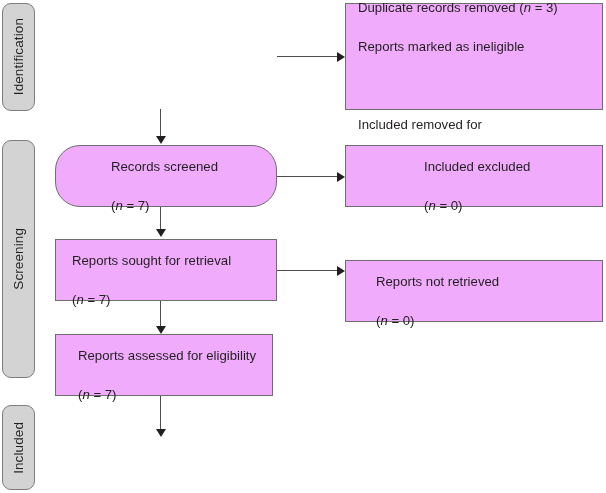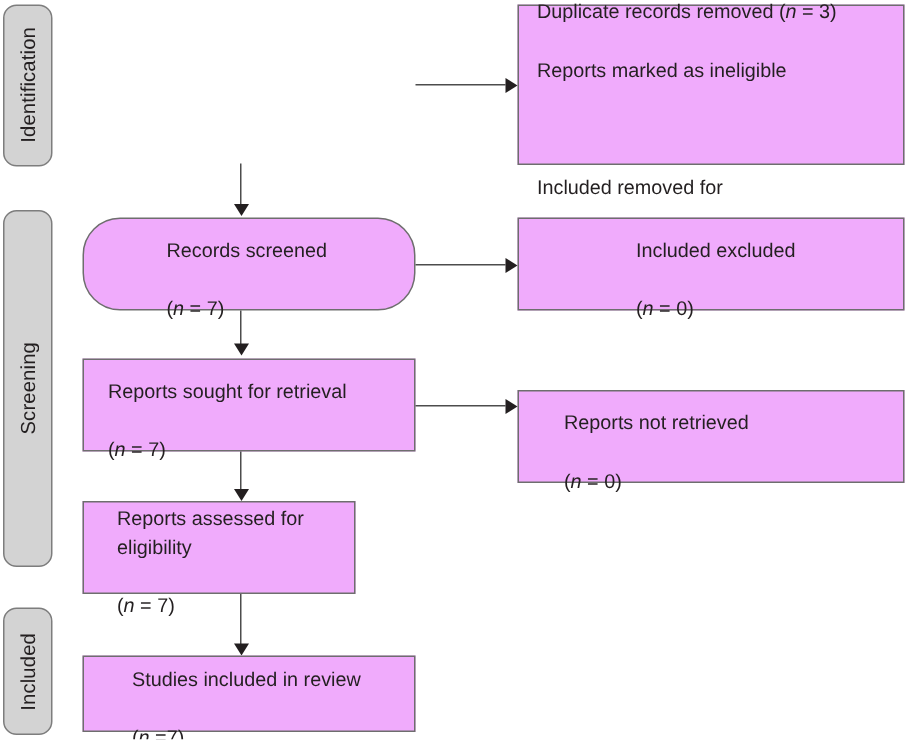--- a/index.html
+++ b/index.html
@@ -152,30 +152,24 @@
       <span>(<i>n</i> = 0)</span>
     </div>
   </div>
 
   <div class="conn conn-h" style="left:277px; top:270px; width:60px;"></div>
   <div class="arrowhead arrow-right" style="left:337px; top:266px;"></div>
 
   <div class="conn conn-v" style="left:160px; top:301px; width:1px; height:26px;"></div>
   <div class="arrowhead arrow-down" style="left:156px; top:326px;"></div>
 
-  <div class="box" style="left:55px; top:334px; width:182px; height:62px; padding-left:22px;">
+  <div class="box" style="left:55px; top:334px; width:218px; height:62px; padding-left:22px;">
     <div class="box-text">
       <span>Reports assessed for eligibility</span><br>
       <span>(<i>n</i> = 7)</span>
     </div>
   </div>
 
   <div class="conn conn-v" style="left:160px; top:396px; width:1px; height:34px;"></div>
   <div class="arrowhead arrow-down" style="left:156px; top:429px;"></div>
 
-  <div class="box" style="left:55px; top:437px; width:222px; height:51px; padding-left:32px;">
-    <div class="box-text">
-      <span>Studies included in review</span><br>
-      <span>(<i>n</i> =7)</span>
-    </div>
-  </div>
 
 </div>
 
 </body></html>

